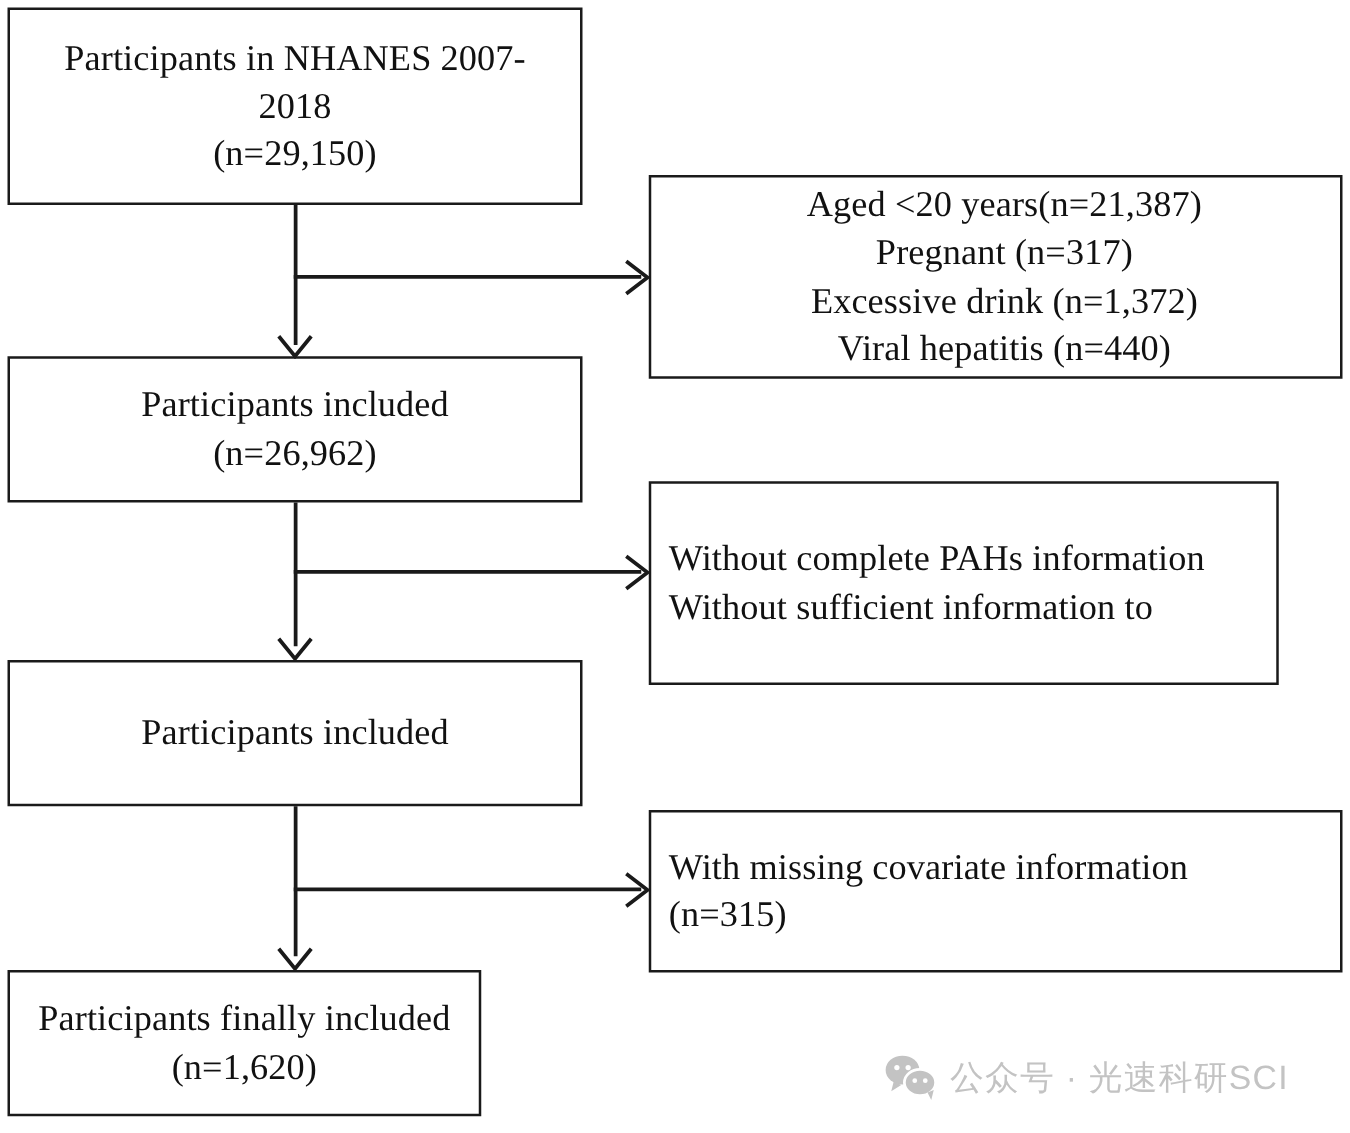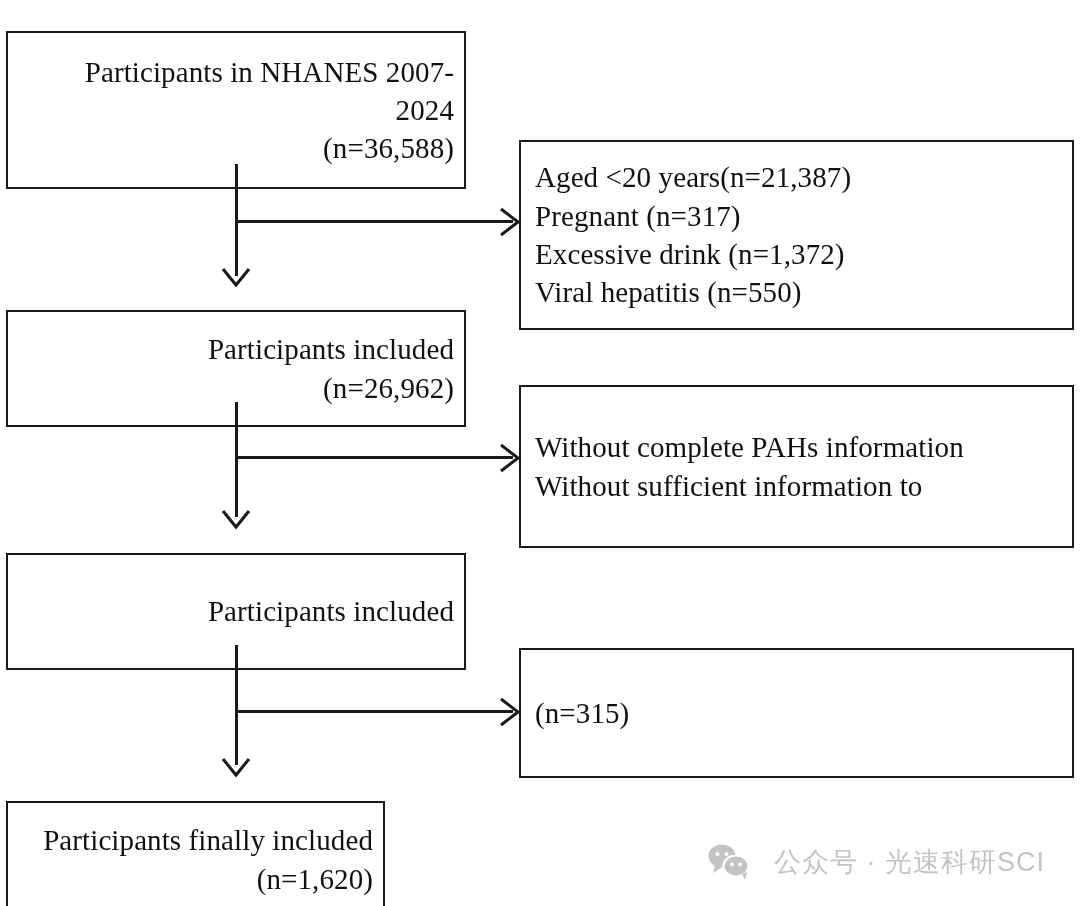--- a/index.html
+++ b/index.html
@@ -20,22 +20,21 @@
     position: absolute;
     box-sizing: border-box;
     border: 2px solid #1a1a1a;
     background: #ffffff;
     display: flex;
     flex-direction: column;
     justify-content: center;
   }
   .flow-box.centered {
     align-items: center;
-    text-align: right;
-    margin-top: 25px;
+    text-align: center;
   }
   .flow-box.left-aligned {
     align-items: flex-start;
     text-align: left;
     padding-left: 14px;
   }
   .box-line {
     font-size: 29px;
     line-height: 1.32;
     white-space: nowrap;
@@ -54,68 +53,69 @@
   .v-line { width: 3px; }
   .h-line { height: 3px; }
   .arrow-svg {
     position: absolute;
     overflow: visible;
   }
   #watermark {
     position: absolute;
     display: flex;
     align-items: center;
-    gap: 23px;
+    gap: 9px;
     color: #c3c3c3;
     font-family: "Liberation Sans", "DejaVu Sans", sans-serif;
     font-size: 27px;
     letter-spacing: 1px;
     user-select: none;
   }
   #watermark .wm-text { white-space: nowrap; }
   .wechat-glyph { display: block; }
 </style>
 </head>
 <body>
 
 <div id="canvas">
 
   <div class="flow-box centered" style="left:6px; top:6px; width:460px; height:158px;">
     <div class="box-line">Participants in NHANES 2007-</div>
-    <div class="box-line">2024</div>
-    <div class="box-line">(n=36,588)</div>
+    <div class="box-line">2018</div>
+    <div class="box-line">(n=29,150)</div>
   </div>
 
   <div class="flow-box centered" style="left:6px; top:285px; width:460px; height:117px;">
     <div class="box-line">Participants included</div>
     <div class="box-line">(n=26,962)</div>
   </div>
 
   <div class="flow-box centered" style="left:6px; top:528px; width:460px; height:117px;">
     <div class="box-line">Participants included</div>
   </div>
 
   <div class="flow-box centered" style="left:6px; top:776px; width:379px; height:117px;">
     <div class="box-line">Participants finally included</div>
     <div class="box-line">(n=1,620)</div>
   </div>
 
-  <div class="flow-box left-aligned" style="left:519px; top:140px; width:555px; height:190px;">
+  <div class="flow-box left-aligned" style="left:519px; top:140px; width:555px; height:163px;align-items:center;">
     <div class="box-line">Aged &lt;20 years(n=21,387)</div>
     <div class="box-line">Pregnant (n=317)</div>
     <div class="box-line">Excessive drink (n=1,372)</div>
-    <div class="box-line">Viral hepatitis (n=550)</div>
+    <div class="box-line">Viral hepatitis (n=440)</div>
   </div>
 
-  <div class="flow-box left-aligned" style="left:519px; top:385px; width:555px; height:163px;">
+  <div class="flow-box left-aligned" style="left:519px; top:385px; width:504px; height:163px;">
     <div class="box-line">Without complete PAHs information</div>
     <div class="box-line">Without sufficient information to</div>
   </div>
 
   <div class="flow-box left-aligned" style="left:519px; top:648px; width:555px; height:130px;">
+    <div class="box-line">With missing covariate information</div>
     <div class="box-line">(n=315)</div>
   </div>
 
   <div class="connector v-line" style="left:235px; top:164px; height:112px;"></div>
   <svg class="arrow-svg" width="28" height="20" style="left:222px; top:268px;">
     <path d="M1,1 L14,17 L27,1" fill="none" stroke="#1a1a1a" stroke-width="3"></path>
   </svg>
 
   <div class="connector h-line" style="left:235px; top:220px; width:278px;"></div>
   <svg class="arrow-svg" width="20" height="28" style="left:500px; top:208px;">

